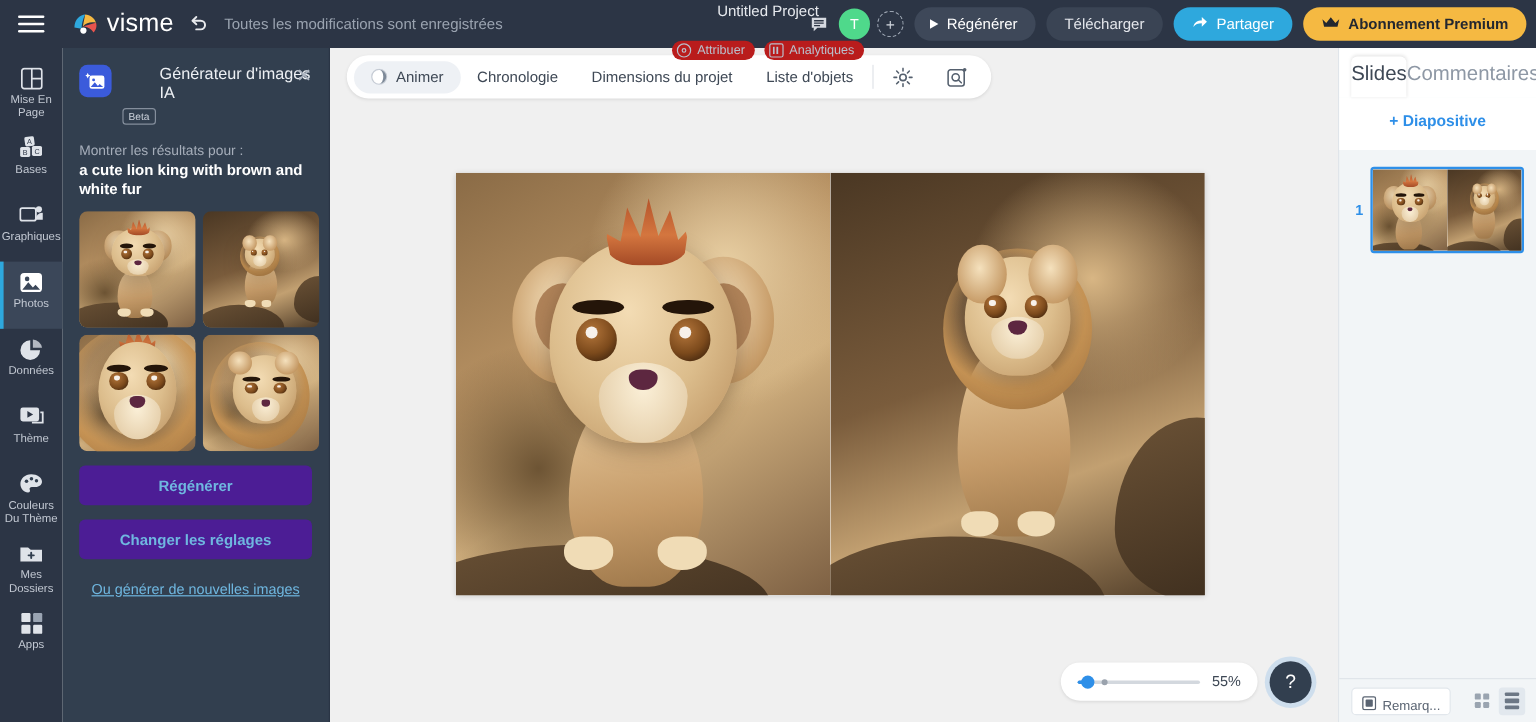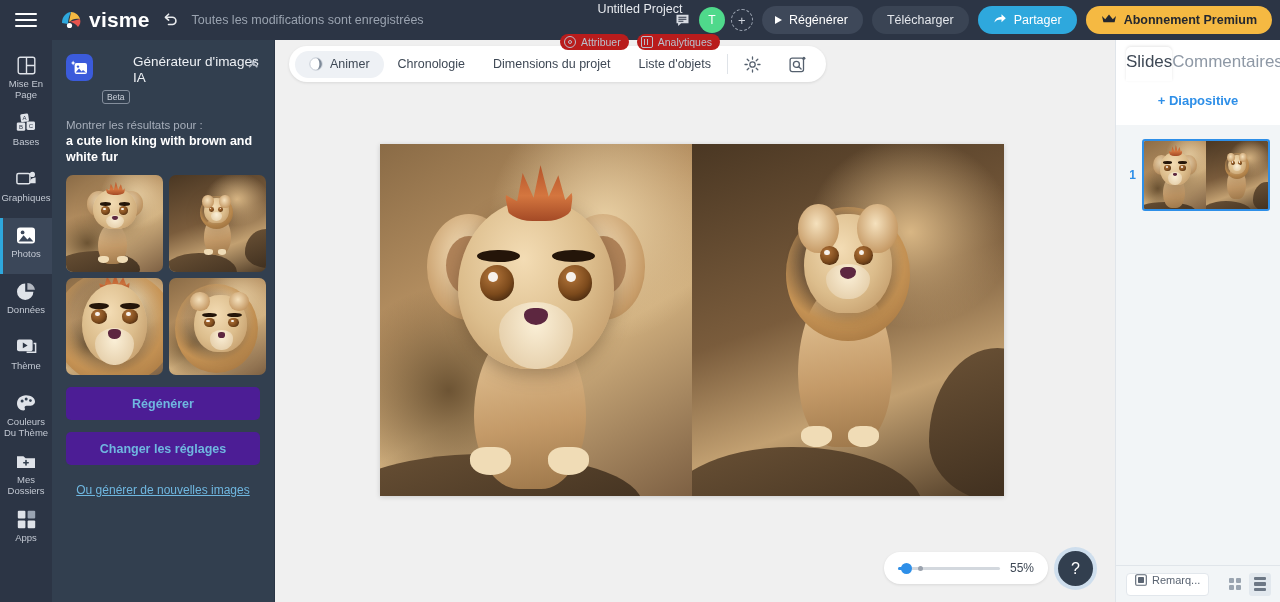--- a/index.html
+++ b/index.html
@@ -18,21 +18,21 @@
     z-index: 40;
   }
   .hamburger {
     width: 52px; height: 40px; display: flex; flex-direction: column;
     align-items: center; justify-content: center; gap: 4px; cursor: pointer;
   }
   .hamburger span { display: block; width: 22px; height: 2px; background: #ffffff; border-radius: 1px; }
 
   .logo-wrap { display: flex; align-items: center; gap: 7px; margin-left: 8px; }
   .logo-mark { width: 22px; height: 20px; position: relative; }
-  .logo-text { color: #ffffff; font-size: 21px; letter-spacing: .2px; font-weight: 700; }
+  .logo-text { color: #ffffff; font-size: 21px; letter-spacing: .2px; font-weight: 400; }
   .undo-icon { margin-left: 12px; color: #e8eaed; font-size: 18px; cursor: pointer; line-height: 1; }
   .saved-text { margin-left: 13px; color: #9aa3b0; font-size: 12.5px; white-space: nowrap; }
 
   .center-block {
     position: absolute; left: 50%; transform: translateX(-50%);
     top: 2px; display: flex; flex-direction: column; align-items: center; gap: 18px;
   }
   .proj-title { color: #e6e9ee; font-size: 12.5px; }
   .proj-meta { display: flex; gap: 8px; align-items: center; }
   .meta-chip {
@@ -189,21 +189,21 @@
     display: flex; overflow: hidden; cursor: pointer;
   }
   .slide-thumb-half { width: 50%; height: 100%; position: relative; overflow: hidden; }
 
   .rp-bottom {
     position: absolute; bottom: 0; left: 0; width: 165px; height: 37px;
     background: #f2f5f7; border-top: 1px solid #e0e5ea;
     display: flex; align-items: center; justify-content: space-between; padding: 0 10px;
   }
   .note-btn {
-    display: flex; align-items: flex-start; gap: 5px; background: #ffffff; border: 1px solid #e2e7ec;
+    display: flex; align-items: flex-end; gap: 5px; background: #ffffff; border: 1px solid #e2e7ec;
     border-radius: 4px; height: 23px; padding: 0 8px; font-size: 11px; color: #5a6472; cursor: pointer;
   }
   .layout-btns { display: flex; gap: 3px; }
   .lay-btn { width: 22px; height: 23px; border-radius: 3px; display: flex; align-items: center; justify-content: center; cursor: pointer; }
   .lay-btn.active { background: #e2e8ee; }
   .grid4 { display: grid; grid-template-columns: 5px 5px; grid-template-rows: 5px 5px; gap: 2px; }
   .grid4 i { background: #9aa4b0; border-radius: 1px; }
   .rows3 { display: flex; flex-direction: column; gap: 2px; }
   .rows3 i { width: 12px; height: 3.5px; background: #6c7785; border-radius: 1px; }
 

